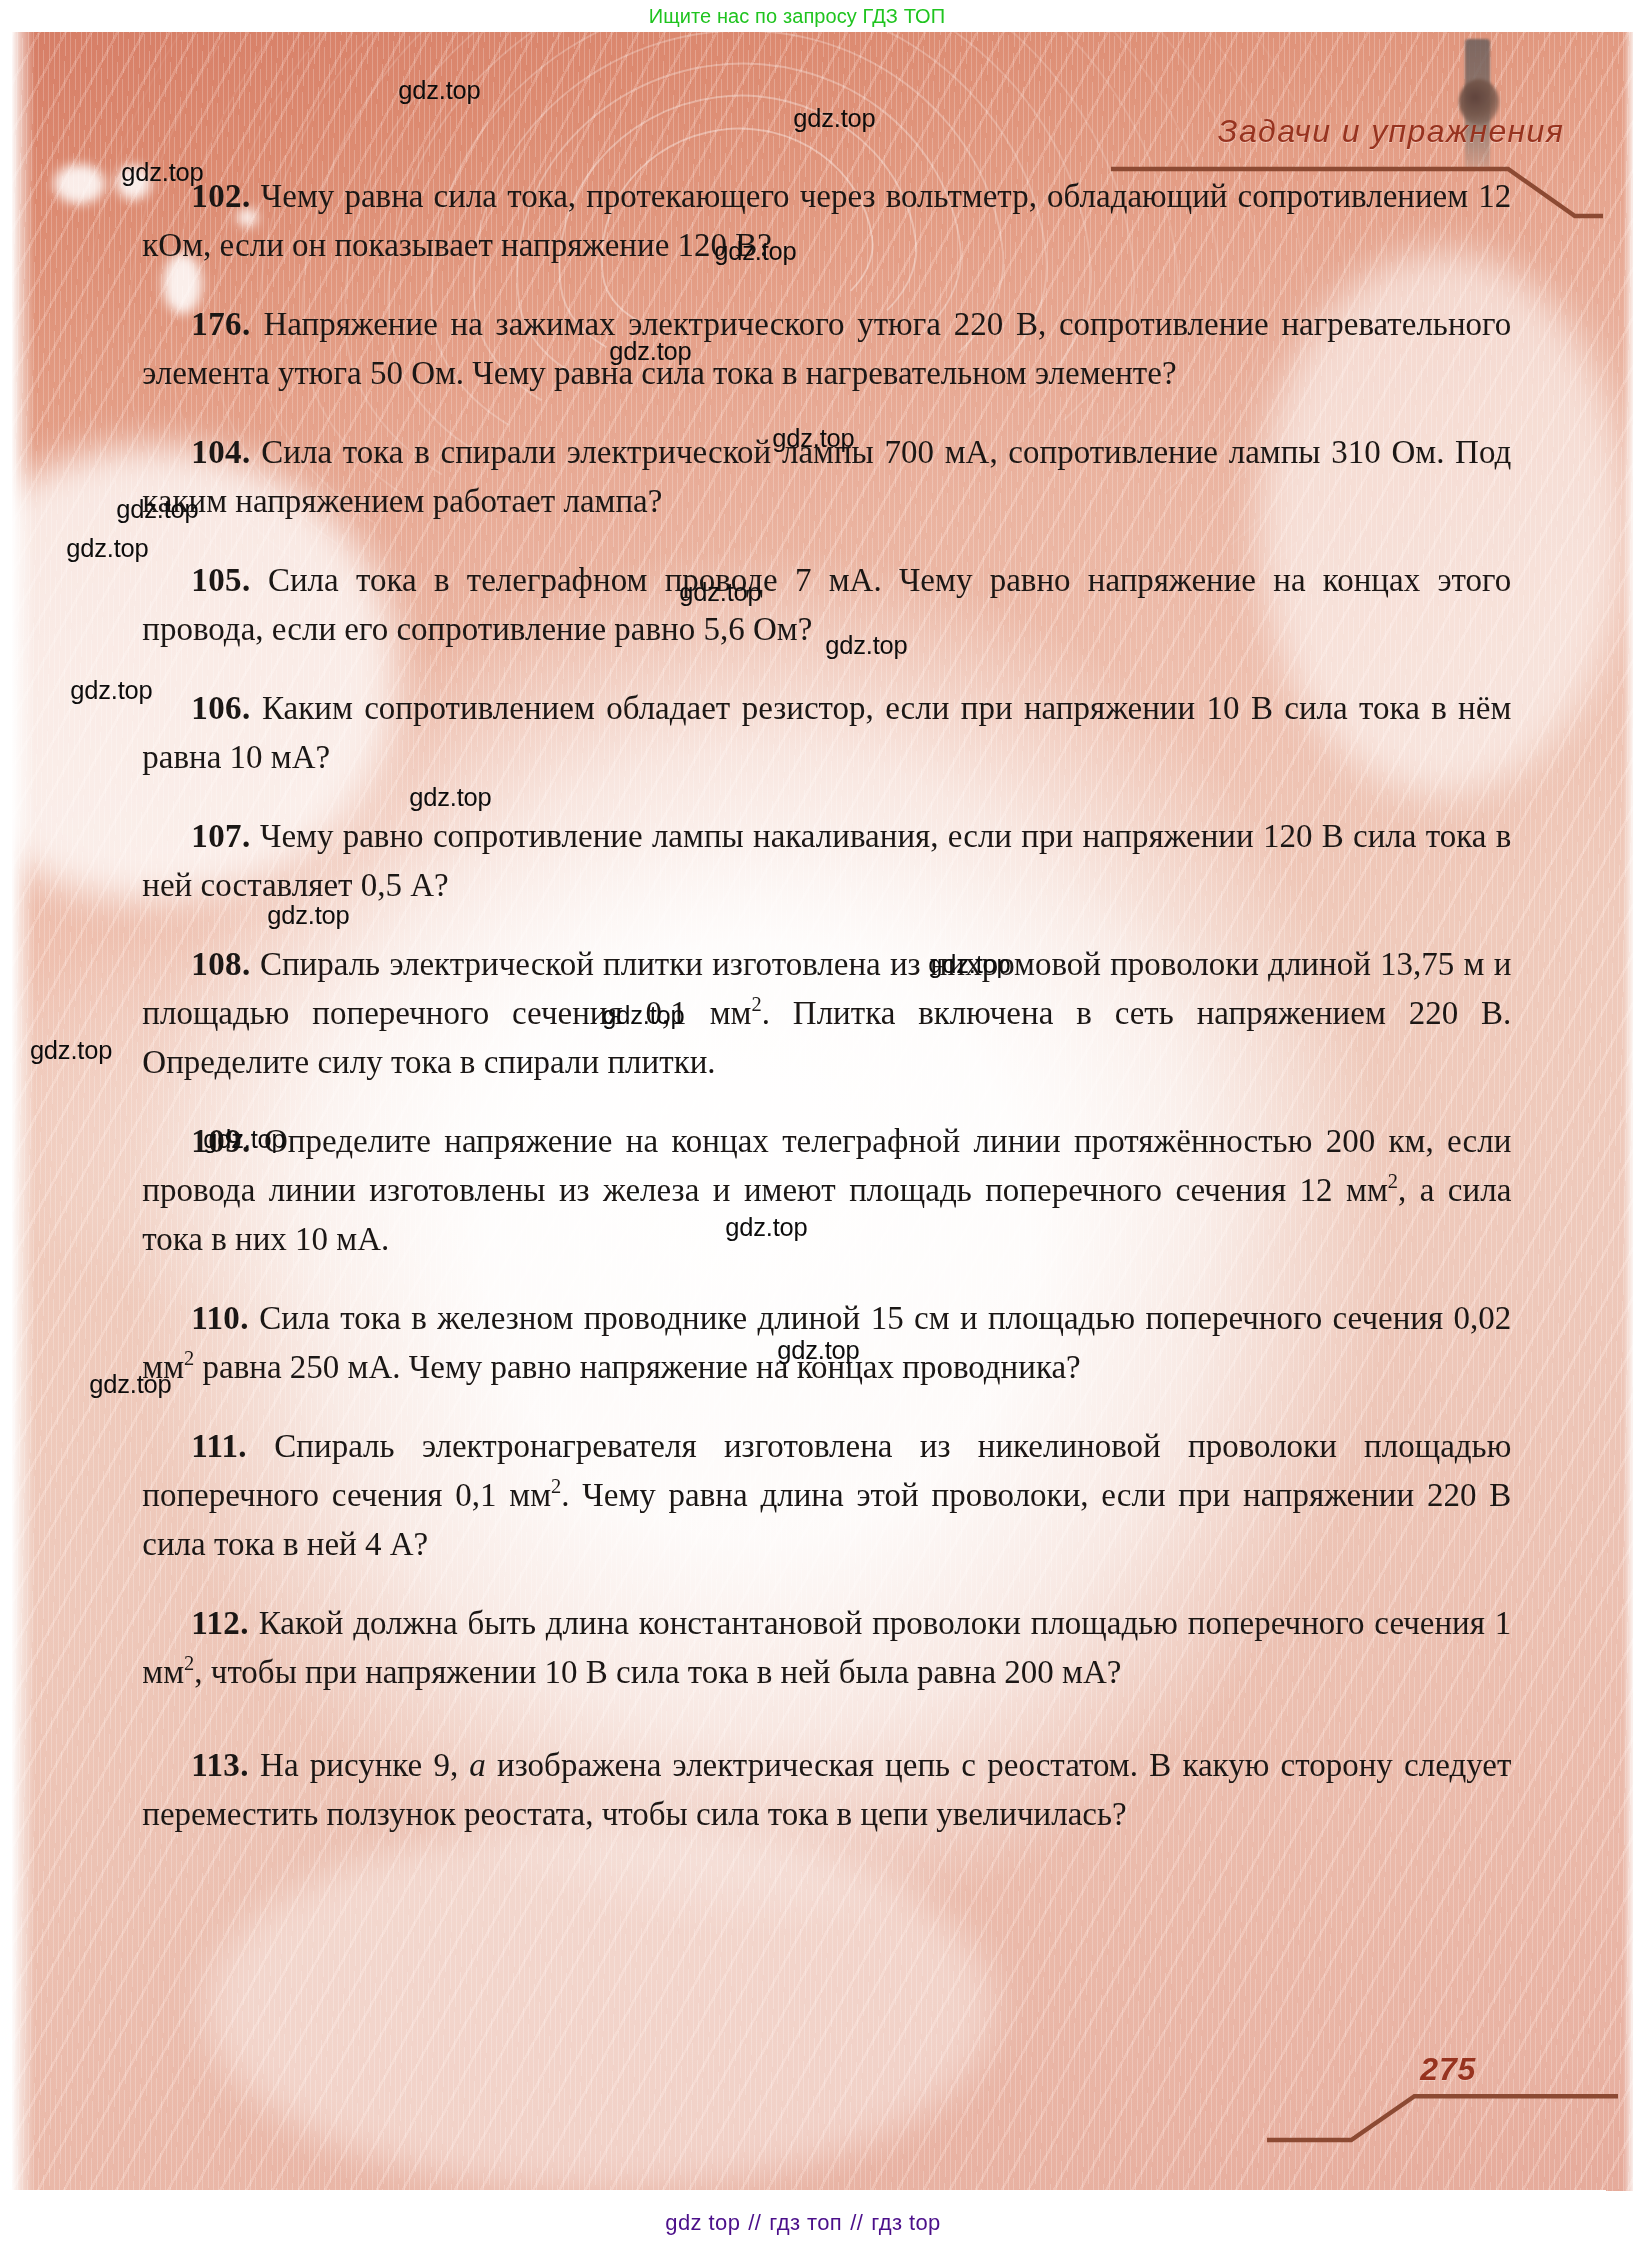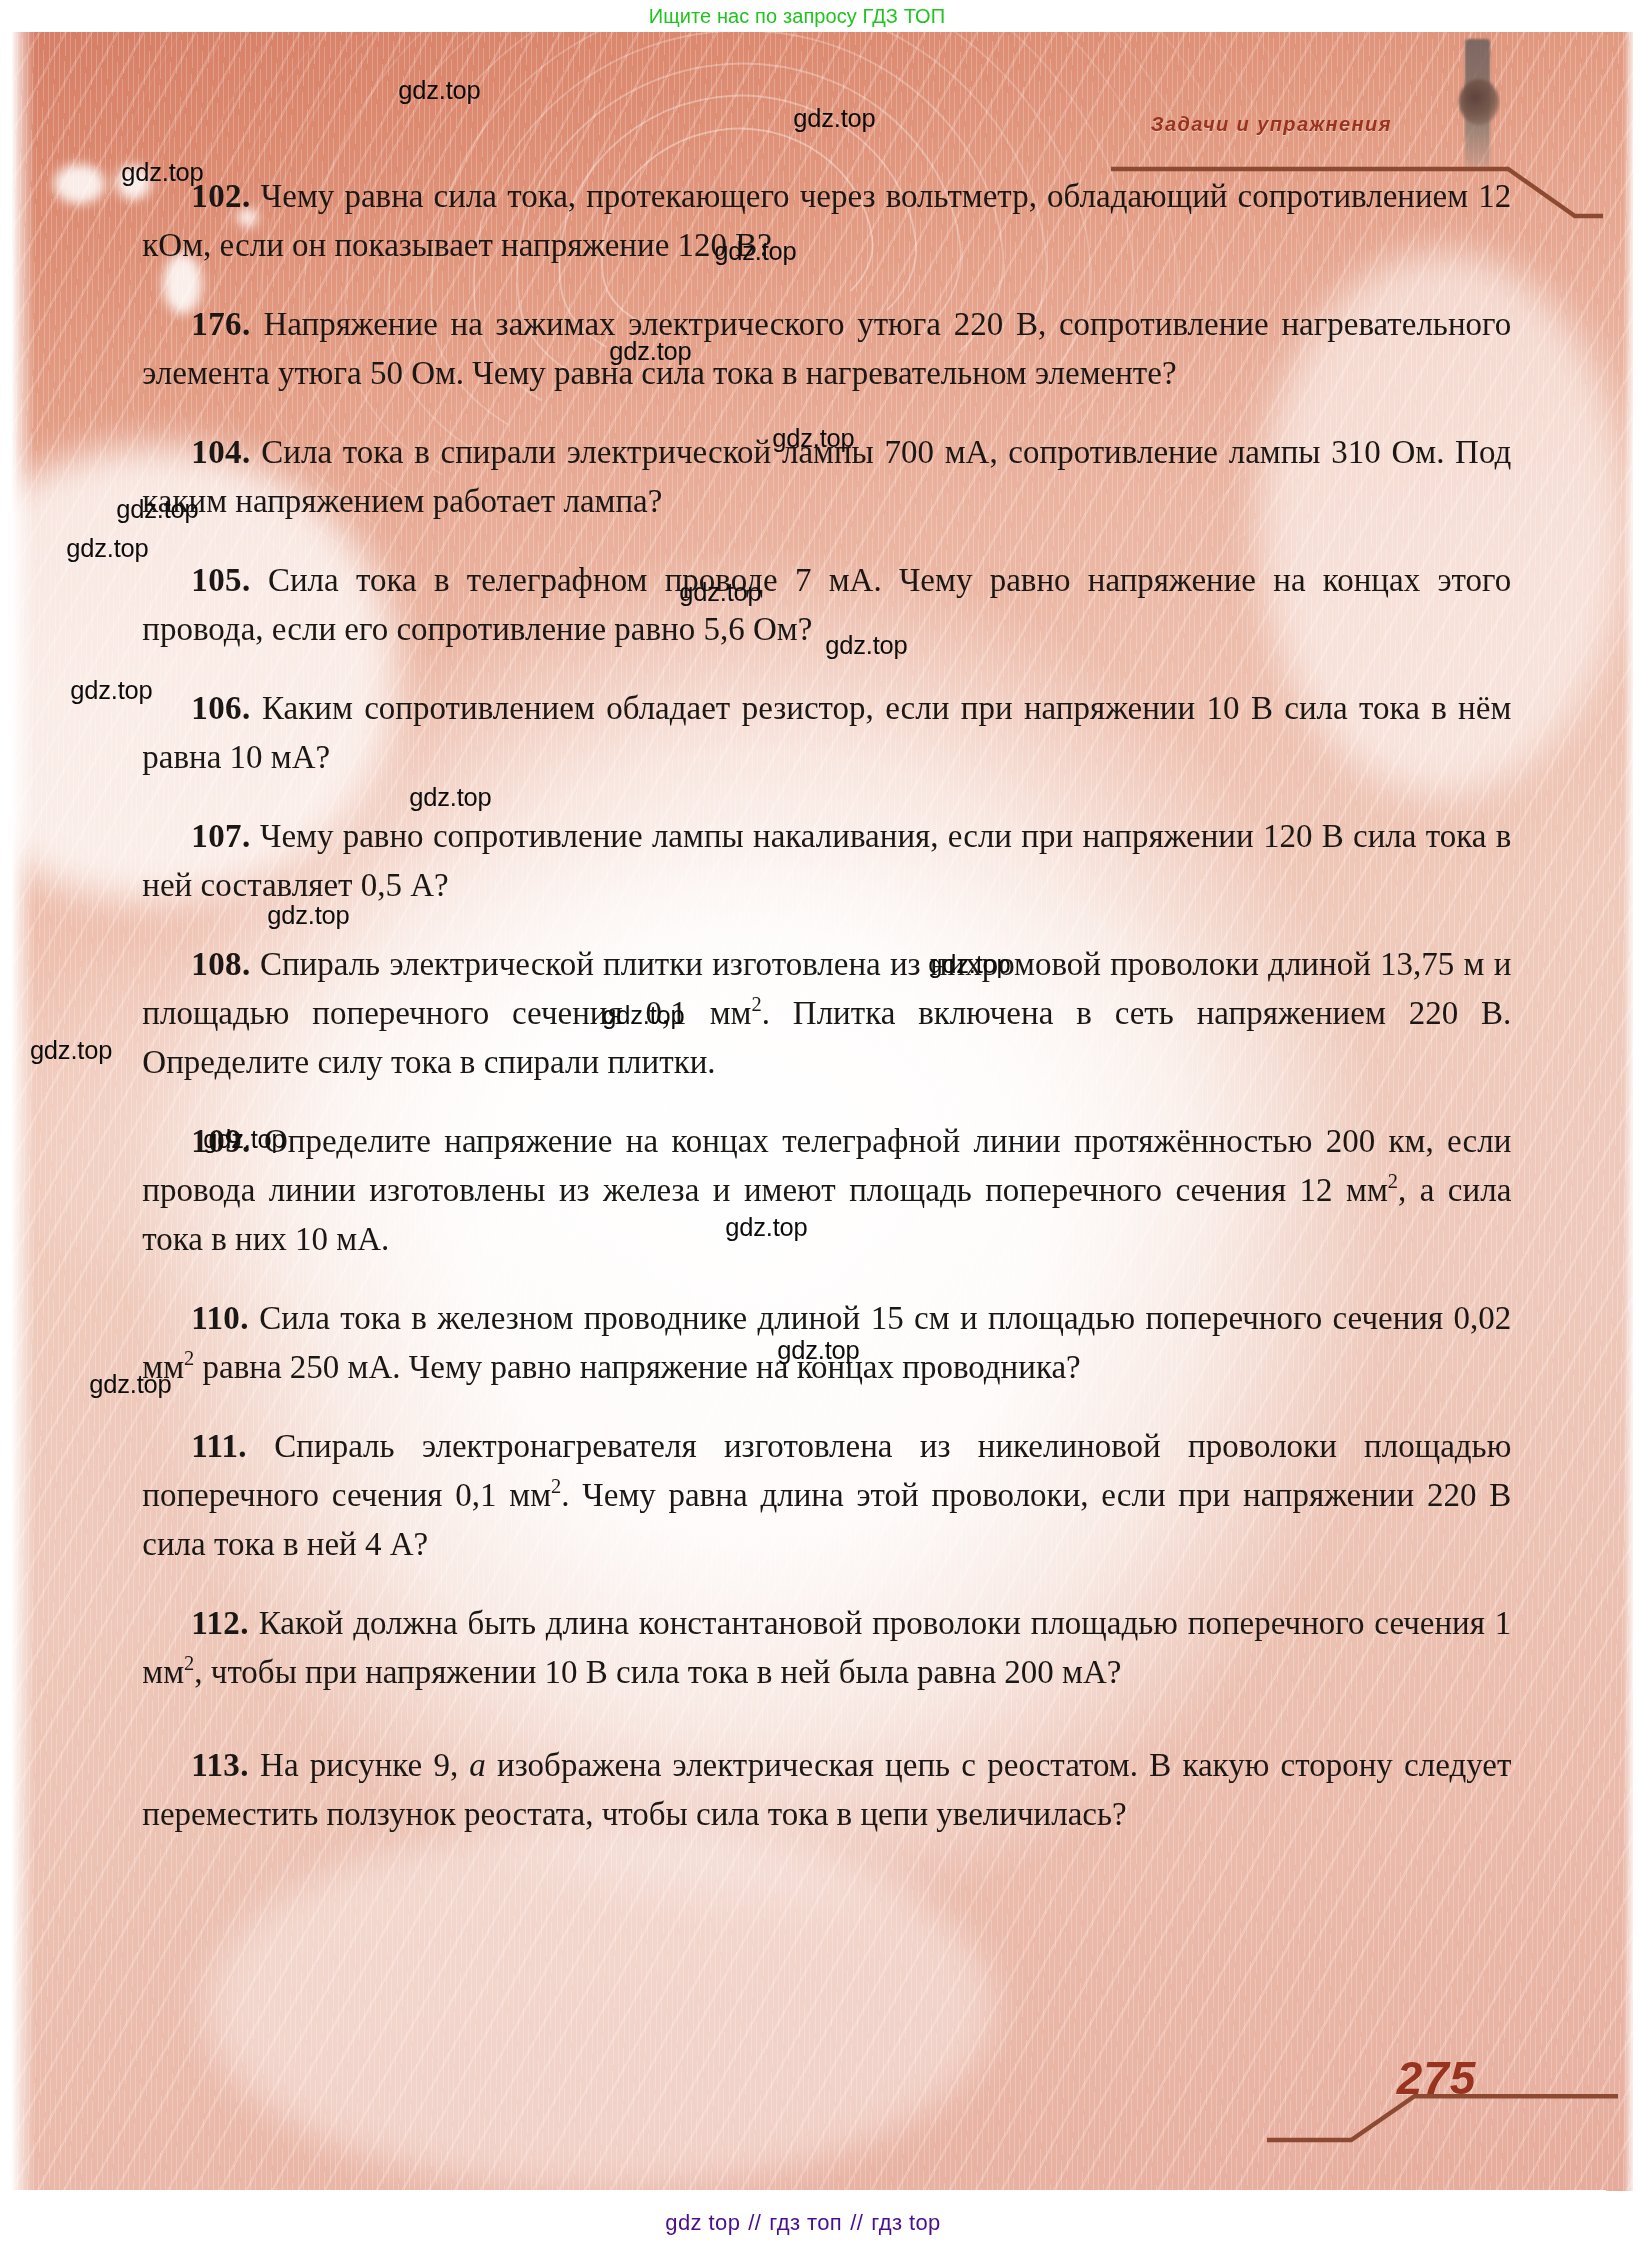--- a/index.html
+++ b/index.html
@@ -129,25 +129,25 @@
   
   .running-head {
     position: absolute;
     left: 966px;
     top: 81px;
     width: 614px;
     z-index: 14;
   }
   .running-head-title {
     font-family: "Liberation Sans", "DejaVu Sans", sans-serif;
-    font-weight: bold;
+    font-weight: normal;
     font-style: italic;
-    font-size: 20px;
+    font-size: 32px;
     color: #97331f;
-    text-align: center;
+    text-align: right;
     letter-spacing: 1.4px;
     padding-right: 28px;
     white-space: nowrap;
     text-shadow: 0 0.9px 0 rgba(255,255,255,.35);
   }
   .running-head-rule {
     position: absolute;
     left: 133px;
     top: 49px;
     width: 492px;
@@ -197,21 +197,21 @@
     height: 97px;
     z-index: 14;
   }
   .page-number {
     position: absolute;
     right: 142px;
     top: 0;
     font-family: "Liberation Sans", "DejaVu Sans", sans-serif;
     font-weight: bold;
     font-style: italic;
-    font-size: 46px;
+    font-size: 32px;
     color: #97331f;
     letter-spacing: 0.9px;
     text-shadow: 0 0.9px 0 rgba(255,255,255,.3);
   }
   .page-number-rule {
     position: absolute;
     left: 0;
     top: 40px;
     width: 351px;
     height: 56px;

